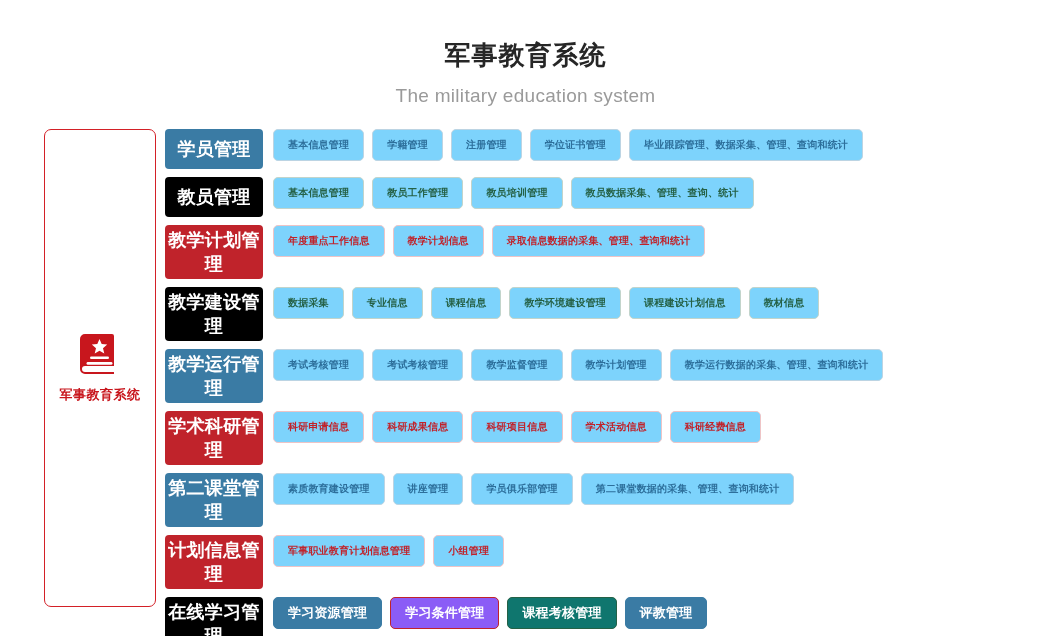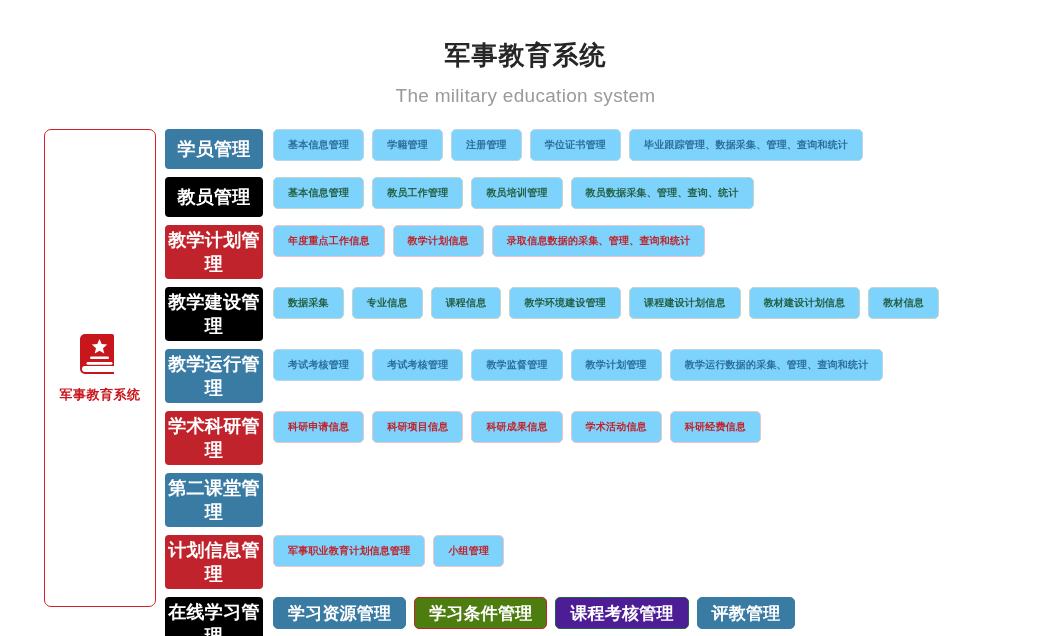--- a/index.html
+++ b/index.html
@@ -119,35 +119,35 @@
     align-items: center;
     justify-content: center;
     padding: 0 14px;
     margin: 0 8px 8px 0;
     white-space: nowrap;
     letter-spacing: .2px;
   }
   .chip.solid {
     border-color: transparent;
     color: #ffffff;
-    font-size: 17px;
+    font-size: 13px;
   }
 
   
   .t-blue  .row-label { background: #3a7ba4; }
   .t-green .row-label { background: #000000; }
   .t-red   .row-label { background: #c0232b; }
 
   .t-blue  .chip { border-color: #bcd4e3; color: #2d6f9b; }
   .t-green .chip { border-color: #c2d4cb; color: #256146; }
   .t-red   .chip { border-color: #eec4c6; color: #c0232b; }
 
   .chip.solid.c-blue  { background: #3a7ba4; border-color: #3a7ba4; color: #fff; }
-  .chip.solid.c-green { background: #4c1d95; border-color: #256146; color: #fff; }
-  .chip.solid.c-red   { background: #4d7c0f; border-color: #c0232b; color: #fff; }
+  .chip.solid.c-green { background: #0f766e; border-color: #256146; color: #fff; }
+  .chip.solid.c-red   { background: #8b5cf6; border-color: #c0232b; color: #fff; }
 </style>
 </head>
 <body>
 
 <div class="header">
   <h1>军事教育系统</h1>
   <div class="subtitle">The military education system</div>
 </div>
 
 <div class="body-wrap">
@@ -193,46 +193,51 @@
         </div>
       </div>
       <div class="row t-green">
         <div class="row-label">教学建设管理</div>
         <div class="row-items">
           <div class="chip">数据采集</div>
           <div class="chip">专业信息</div>
           <div class="chip">课程信息</div>
           <div class="chip">教学环境建设管理</div>
           <div class="chip">课程建设计划信息</div>
-          <div class="chip">教材建设计划信息</div>
           <div class="chip">教材信息</div>
         </div>
       </div>
       <div class="row t-blue">
         <div class="row-label">教学运行管理</div>
         <div class="row-items">
           <div class="chip">考试考核管理</div>
           <div class="chip">考试考核管理</div>
           <div class="chip">教学监督管理</div>
           <div class="chip">教学计划管理</div>
           <div class="chip">教学运行数据的采集、管理、查询和统计</div>
         </div>
       </div>
       <div class="row t-red">
         <div class="row-label">学术科研管理</div>
         <div class="row-items">
           <div class="chip">科研申请信息</div>
+          <div class="chip">科研成果信息</div>
           <div class="chip">科研项目信息</div>
-          <div class="chip">科研成果信息</div>
           <div class="chip">学术活动信息</div>
           <div class="chip">科研经费信息</div>
         </div>
       </div>
       <div class="row t-blue">
         <div class="row-label">第二课堂管理</div>
+        <div class="row-items">
+          <div class="chip">素质教育建设管理</div>
+          <div class="chip">讲座管理</div>
+          <div class="chip">学员俱乐部管理</div>
+          <div class="chip">第二课堂数据的采集、管理、查询和统计</div>
+        </div>
       </div>
       <div class="row t-red">
         <div class="row-label">计划信息管理</div>
         <div class="row-items">
           <div class="chip">军事职业教育计划信息管理</div>
           <div class="chip">小组管理</div>
         </div>
       </div>
       <div class="row t-green">
         <div class="row-label">在线学习管理</div>

